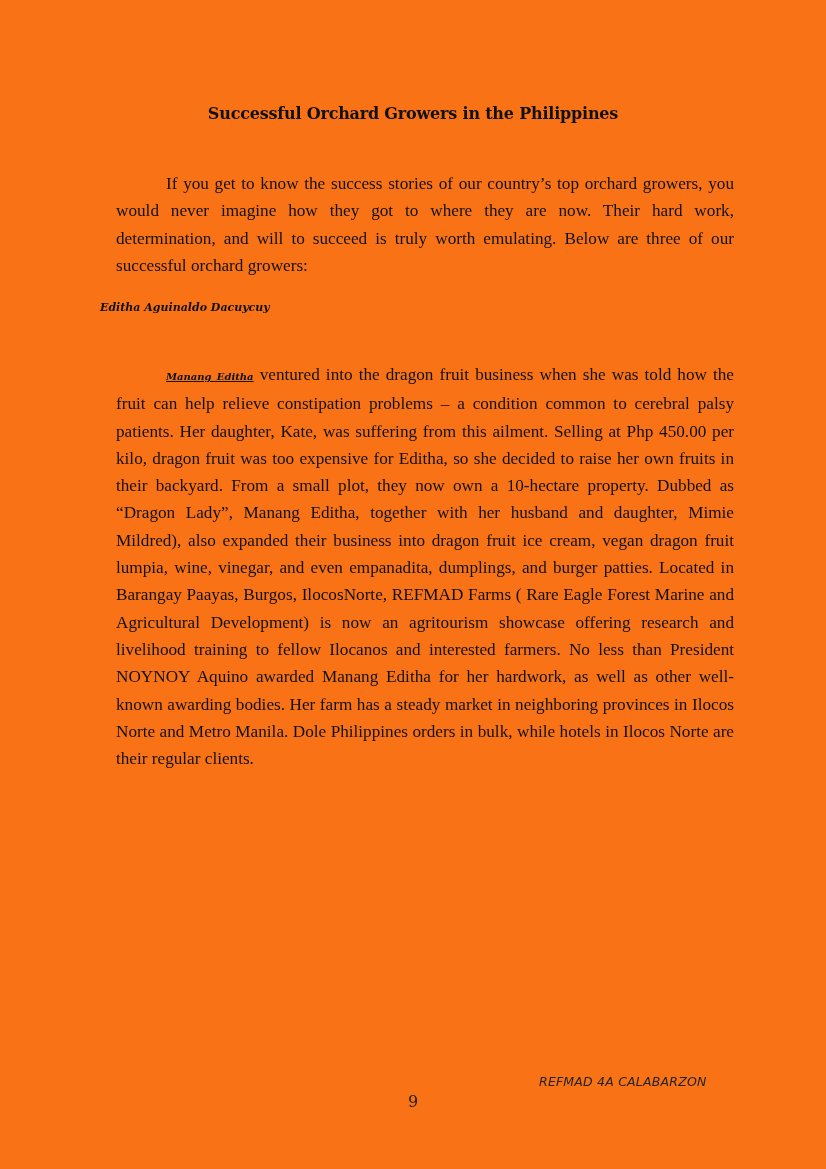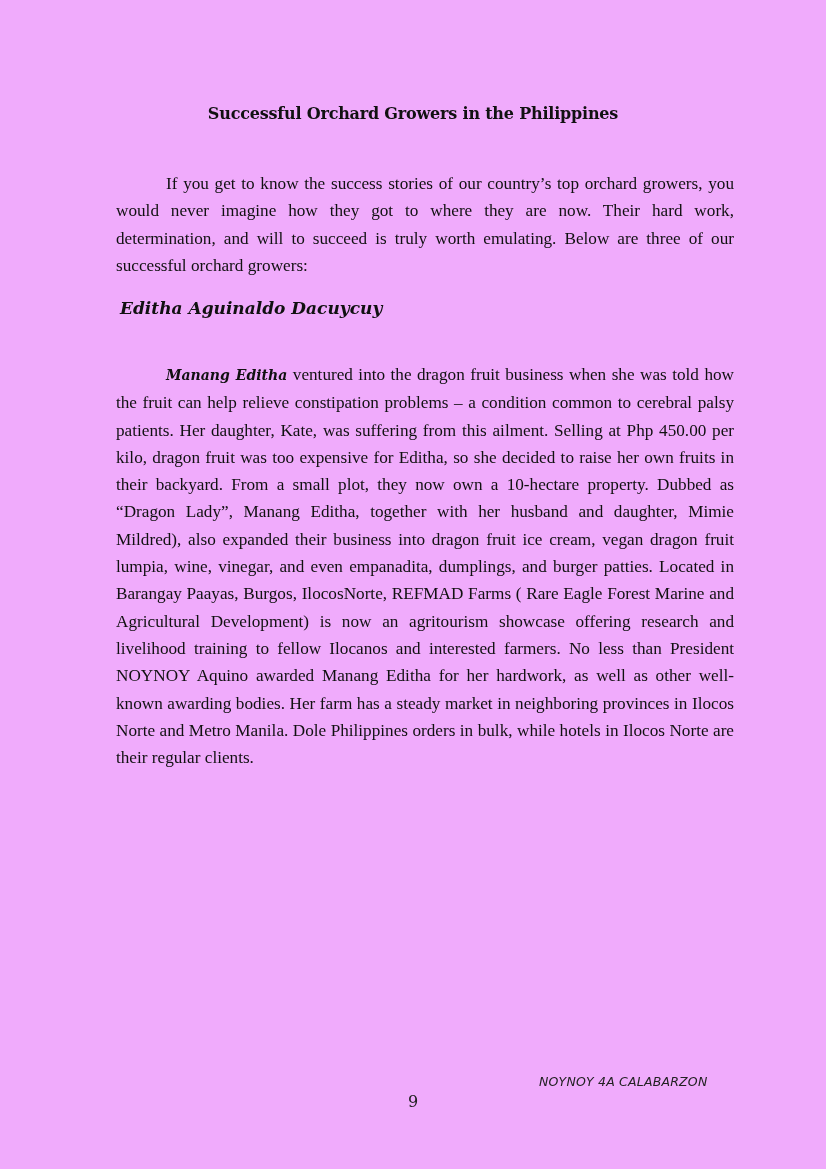--- a/index.html
+++ b/index.html
@@ -1,35 +1,35 @@
 <!DOCTYPE html>
 <html><head>
 <meta charset="utf-8">
 <style>
   html, body { margin: 0; padding: 0; background: #ffffff; }
   body { width: 826px; height: 1169px; position: relative; overflow: hidden; color: #111; }
-  .page { position: absolute; left: 0; top: 0; width: 826px; height: 1169px; background: #f0abfc; }
+  .page { position: absolute; left: 0; top: 0; width: 826px; height: 1169px; background: #f97316; }
   .title {
     position: absolute; left: 104px; width: 618px; top: 103px;
     text-align: center; font-family: "DejaVu Serif", serif; font-weight: bold;
     font-size: 16px; line-height: 22px; letter-spacing: -0.2px;
   }
   .para {
     position: absolute; left: 104px; width: 618px;
     font-family: "Liberation Serif", serif; font-size: 17.2px; line-height: 27.3px;
     text-align: justify; text-indent: 50px; margin: 12px;
   }
   .p1 { top: 158px; }
   .p2 { top: 349px; }
   .subhead {
-    position: absolute; left: 120px; top: 297px;
+    position: absolute; left: 100px; top: 297px;
     font-family: "DejaVu Serif", serif; font-weight: bold; font-style: italic;
-    font-size: 17px; line-height: 22px;
+    font-size: 11px; line-height: 22px;
   }
-  .lead { font-family: "DejaVu Serif", serif; font-weight: bold; font-style: italic; font-size: 14px; }
+  .lead { font-family: "DejaVu Serif", serif; font-weight: bold; font-style: italic; font-size: 10px; text-decoration: underline; }
   .footer-label {
     position: absolute; left: 539px; top: 1074px;
     font-family: "DejaVu Sans", sans-serif; font-style: italic; font-size: 12.5px;
     letter-spacing: 0.2px; color: #222;
   }
   .page-number {
     position: absolute; left: 0; width: 826px; top: 1092px; text-align: center;
     font-family: "DejaVu Serif", serif; font-size: 16px; color: #222;
   }
 </style>
@@ -38,15 +38,15 @@
 
 <div class="page">
   <div class="title">Successful Orchard Growers in the Philippines</div>
 
   <p class="para p1">If you get to know the success stories of our country’s top orchard growers, you would never  imagine how they got to where they are now. Their hard work, determination, and will to succeed is truly worth emulating. Below are three of our successful orchard growers:</p>
 
   <div class="subhead">Editha Aguinaldo Dacuycuy</div>
 
   <p class="para p2"><span class="lead">Manang Editha</span><span> ventured into the dragon fruit business when she was told how the fruit can help relieve constipation problems – a condition common to cerebral palsy patients. Her daughter, Kate, was suffering from this ailment. Selling at Php 450.00 per kilo, dragon fruit was too expensive for Editha, so she decided to raise her own fruits in their backyard. From a small plot, they now own a 10-hectare property. Dubbed as “Dragon Lady”, Manang Editha, together with her husband and daughter, Mimie Mildred), also expanded their business into dragon fruit ice cream, vegan dragon fruit lumpia, wine, vinegar, and even empanadita, dumplings, and burger patties. Located in Barangay Paayas, Burgos, IlocosNorte, REFMAD Farms ( Rare Eagle Forest Marine and Agricultural Development) is now an agritourism showcase offering research and livelihood training to fellow Ilocanos and interested farmers. No less than President NOYNOY Aquino awarded Manang Editha for her hardwork, as well as other well- known awarding bodies. Her farm has a steady market in neighboring provinces in Ilocos Norte and Metro Manila.  Dole Philippines orders in bulk, while hotels in Ilocos Norte are their regular clients.</span></p>
 
-  <div class="footer-label">NOYNOY 4A CALABARZON</div>
+  <div class="footer-label">REFMAD 4A CALABARZON</div>
   <div class="page-number">9</div>
 </div>
 
 </body></html>

